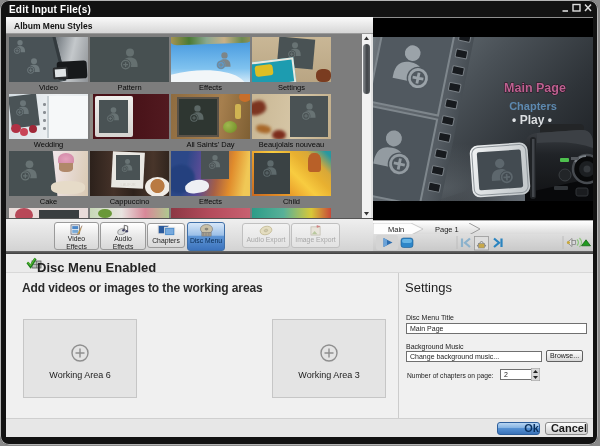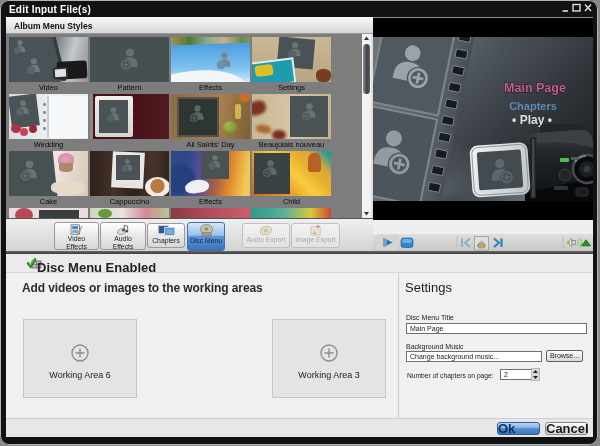--- a/index.html
+++ b/index.html
@@ -48,21 +48,21 @@
 .wbox .plus{position:absolute;left:50%;top:24px;margin-left:-9px;}
 .wbox .wlbl{position:absolute;width:100%;top:50px;text-align:center;font-size:9px;color:#222;}
 
 #settings{position:absolute;left:399px;top:0;width:188px;height:145px;text-decoration:underline;}
 #settings .shead{position:absolute;left:0;top:7px;font-size:13px;color:#222;}
 .slab{position:absolute;font-size:7px;color:#222;}
 .sinput{position:absolute;background:#fff;border:1px solid #707070;font-size:7px;color:#222;padding:0 0 0 3px;line-height:9px;}
 #browse{position:absolute;left:141px;top:77px;width:35px;height:10px;border:1px solid #606060;border-radius:2px;background:linear-gradient(#fdfdfd,#d8d8d8);font-size:7px;color:#222;text-align:center;line-height:10px;}
 
 #botbar{position:absolute;left:0;top:401px;width:587px;height:18px;background:#e7e7e7;border-top:1px solid #cfcfcf;}
-.bbtn{position:absolute;top:3px;width:41px;height:11px;border-radius:3px;font-size:13px;font-weight:bold;text-align:left;line-height:11px;}
+.bbtn{position:absolute;top:3px;width:41px;height:11px;border-radius:3px;font-size:11px;font-weight:bold;text-align:right;line-height:11px;}
 #okbtn{left:491px;border:1px solid #2d5e9b;background:linear-gradient(#b7d5f2,#84b2e2 45%,#5590d2 50%,#3a72b8);color:#09305e;}
 #cancelbtn{left:539px;border:1px solid #8a8a8a;background:linear-gradient(#fdfdfd,#e9e9e9 45%,#d4d4d4);color:#1a1a1a;}
 </style>
 </head>
 <body>
 <svg width="0" height="0" style="position:absolute;">
   <defs>
     <g id="pp">
       <circle cx="30" cy="14" r="10" fill="currentColor"></circle>
       <path d="M11 47 C11 31 19 26 30 26 C41 26 49 31 49 47 L49 50 L11 50 Z" fill="currentColor"></path>
@@ -327,20 +327,28 @@
         <g transform="rotate(-4 126 152)">
           <rect x="98" y="126" width="58" height="52" rx="8" fill="url(#scrf)"></rect>
           <rect x="100" y="128" width="54" height="48" rx="6.5" fill="none" stroke="#8e959a" stroke-width="1"></rect>
           <rect x="105" y="133" width="44" height="38" rx="2" fill="#434b51"></rect>
           <g color="#5d676d" style="--bg:#434b51;">
               <use href="#pp2" transform="translate(114,139) scale(0.47)"></use>
             </g>
         </g>
       </svg>
     </div>
+    <div id="crumb">
+      <svg width="218" height="12" viewBox="0 0 218 12">
+        <polygon points="0,0 38,0 50,6 38,12 0,12" fill="#fdfdfd" stroke="#b8b8b8" stroke-width="0.7"></polygon>
+        <polyline points="96,0 107,6 96,12" fill="none" stroke="#9a9a9a" stroke-width="1"></polyline>
+        <text x="15" y="8.5" font-size="7.5" fill="#222" font-family="Liberation Sans,sans-serif">Main</text>
+        <text x="62" y="8.5" font-size="7.5" fill="#222" font-family="Liberation Sans,sans-serif">Page 1</text>
+      </svg>
+    </div>
     <div id="ctrl">
       <svg width="220" height="17" viewBox="0 0 220 17">
         <rect x="3" y="1" width="22" height="15" fill="#d4d4d4" rx="2"></rect>
         <polygon points="10.5,4 19.5,8.5 10.5,13" fill="#2e6eb0"></polygon>
         <polygon points="10.5,4 14,5.8 14,11.2 10.5,13" fill="#6aa2d8"></polygon>
         <rect x="28" y="4" width="12" height="9.5" rx="2.5" fill="#2e86c8" stroke="#1a5a90" stroke-width="0.6"></rect>
         <rect x="29" y="5" width="10" height="4" rx="2" fill="#66b4e4"></rect>
         <line x1="84" y1="2" x2="84" y2="15" stroke="#bcbcbc" stroke-width="1"></line>
         <g stroke="#8cb2cc" stroke-width="2.2" fill="none">
           <path d="M89 4.5 V13"></path>

